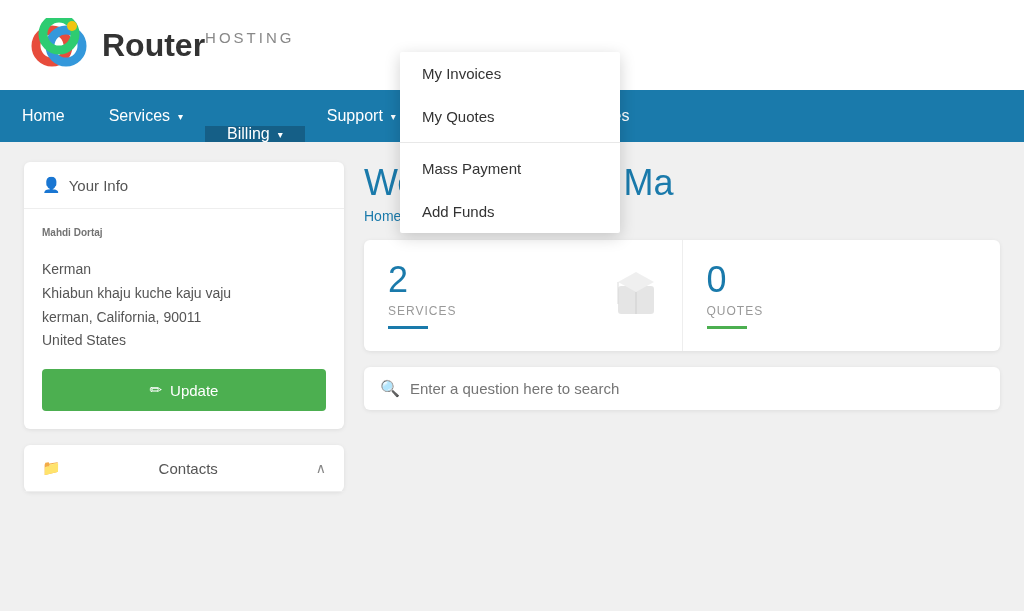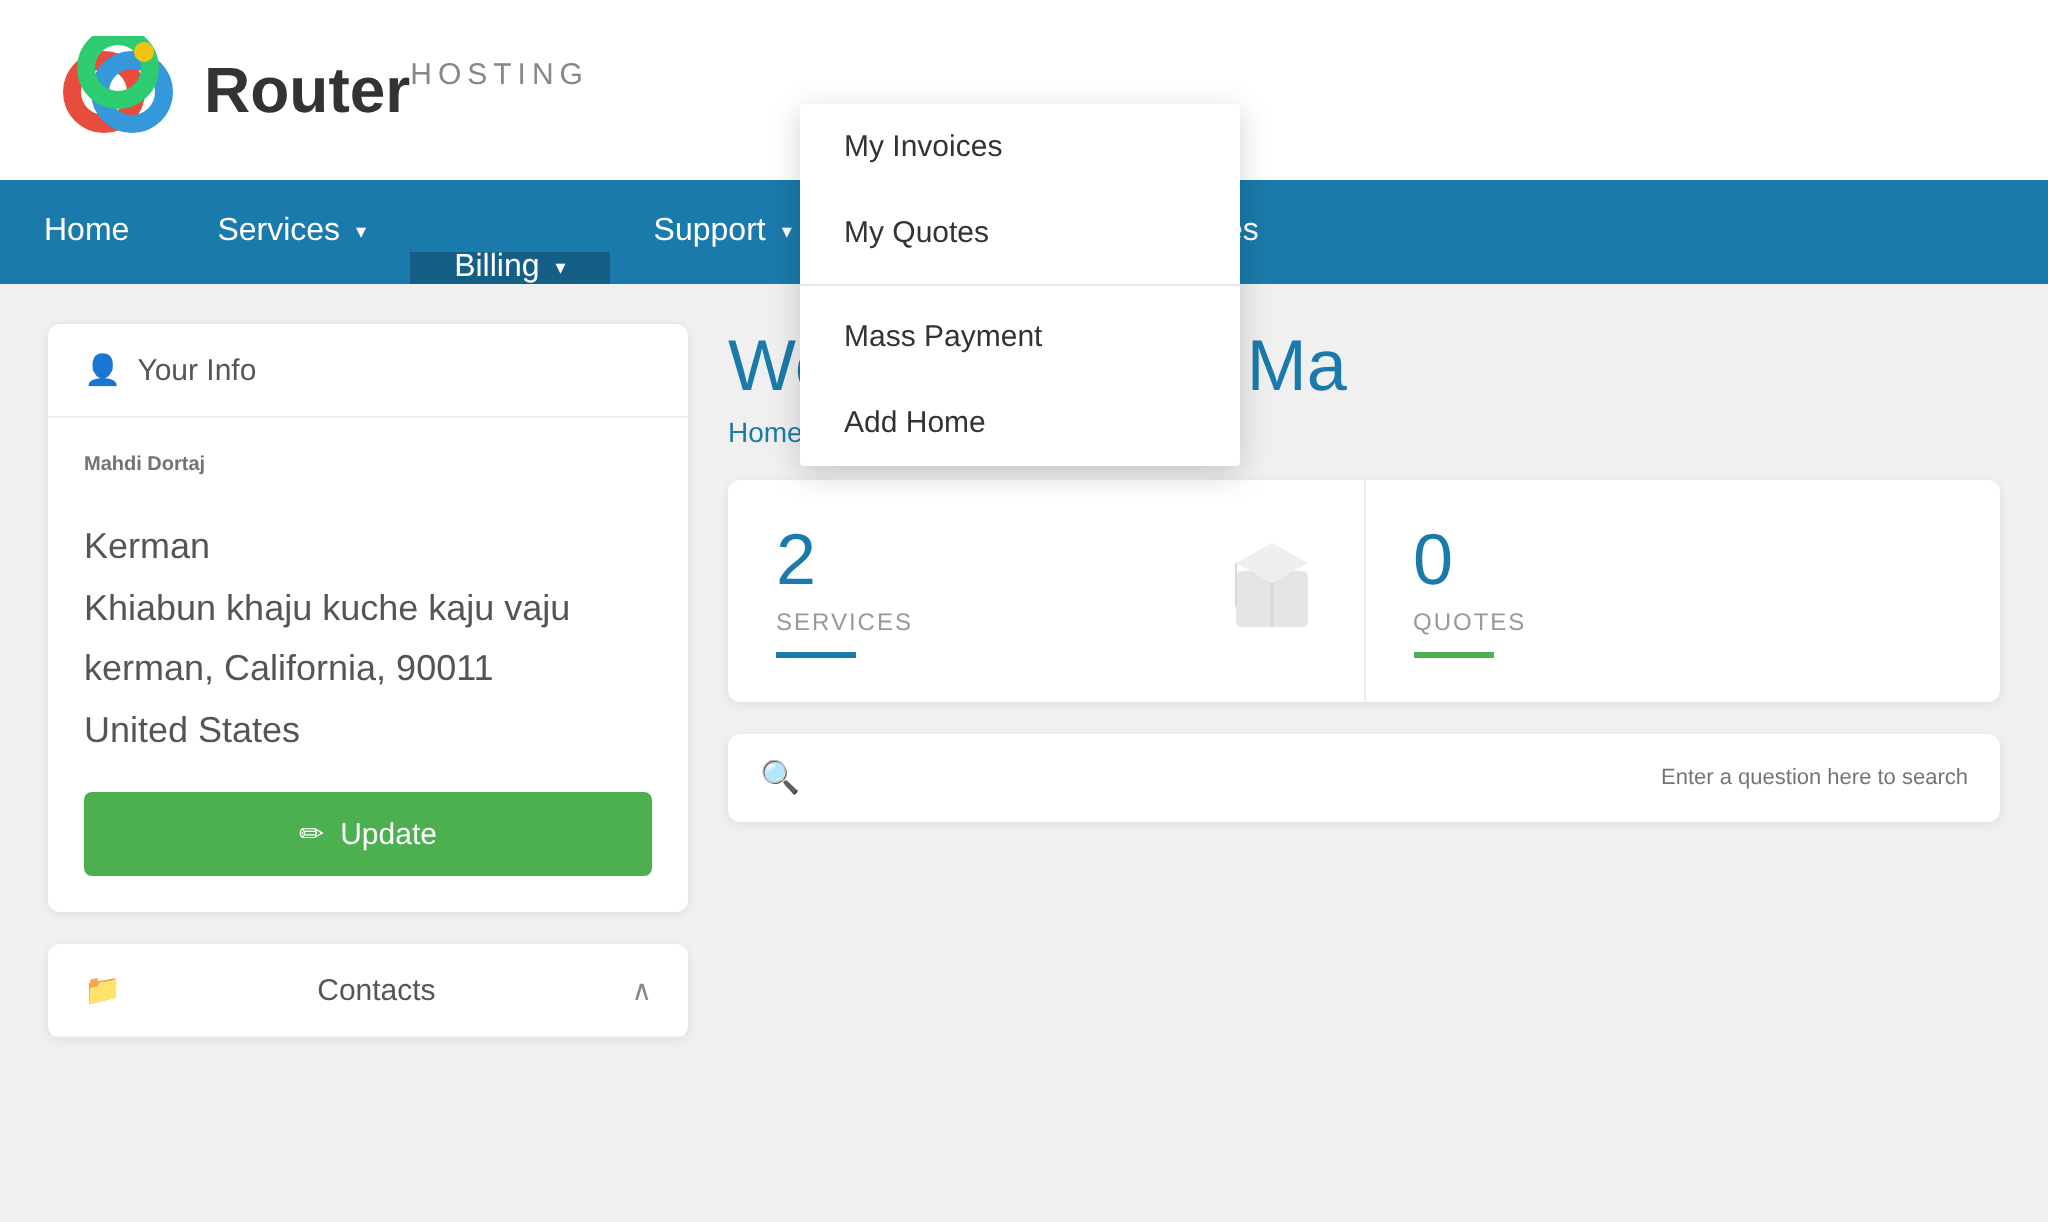--- a/index.html
+++ b/index.html
@@ -129,21 +129,21 @@
     .card-body {
       padding: 18px 18px;
     }
     .user-name {
       font-size: 10px;
       font-weight: 700;
       color: #737373;
       margin-bottom: 20px;
     }
     .user-address {
-      font-size: 18px;
+      font-size: 14px;
       color: #555;
       line-height: 1.7;
     }
     .update-btn {
       background: #4caf50;
       color: #fff;
       border: none;
       border-radius: 4px;
       padding: 12px 0;
       width: 100%;
@@ -242,24 +242,23 @@
       border-radius: 6px;
       box-shadow: 0 1px 4px rgba(0,0,0,0.08);
       display: flex;
       align-items: center;
       padding: 12px 16px;
       gap: 10px;
     }
     .search-bar input {
       border: none;
       outline: none;
-      font-size: 11px;
+      font-size: 15px;
       color: #aaa;
       flex: 1;
-      text-align: right;
     }
     .search-icon {
       color: #888;
       font-size: 16px;
     }
   </style>
 </head>
 <body>
 
 <div class="header">
@@ -312,21 +311,21 @@
     <span>My Invoices</span>
   </div>
   <div class="dropdown-item">
     <span>My Quotes</span>
   </div>
   <div class="dropdown-divider"></div>
   <div class="dropdown-item">
     <span>Mass Payment</span>
   </div>
   <div class="dropdown-item">
-    <span>Add Home</span>
+    <span>Add Funds</span>
   </div>
 </div>
 
 <div class="main-content">
 
   <div class="sidebar">
 
     <div class="card">
       <div class="card-header">
         <span class="icon">👤</span>

